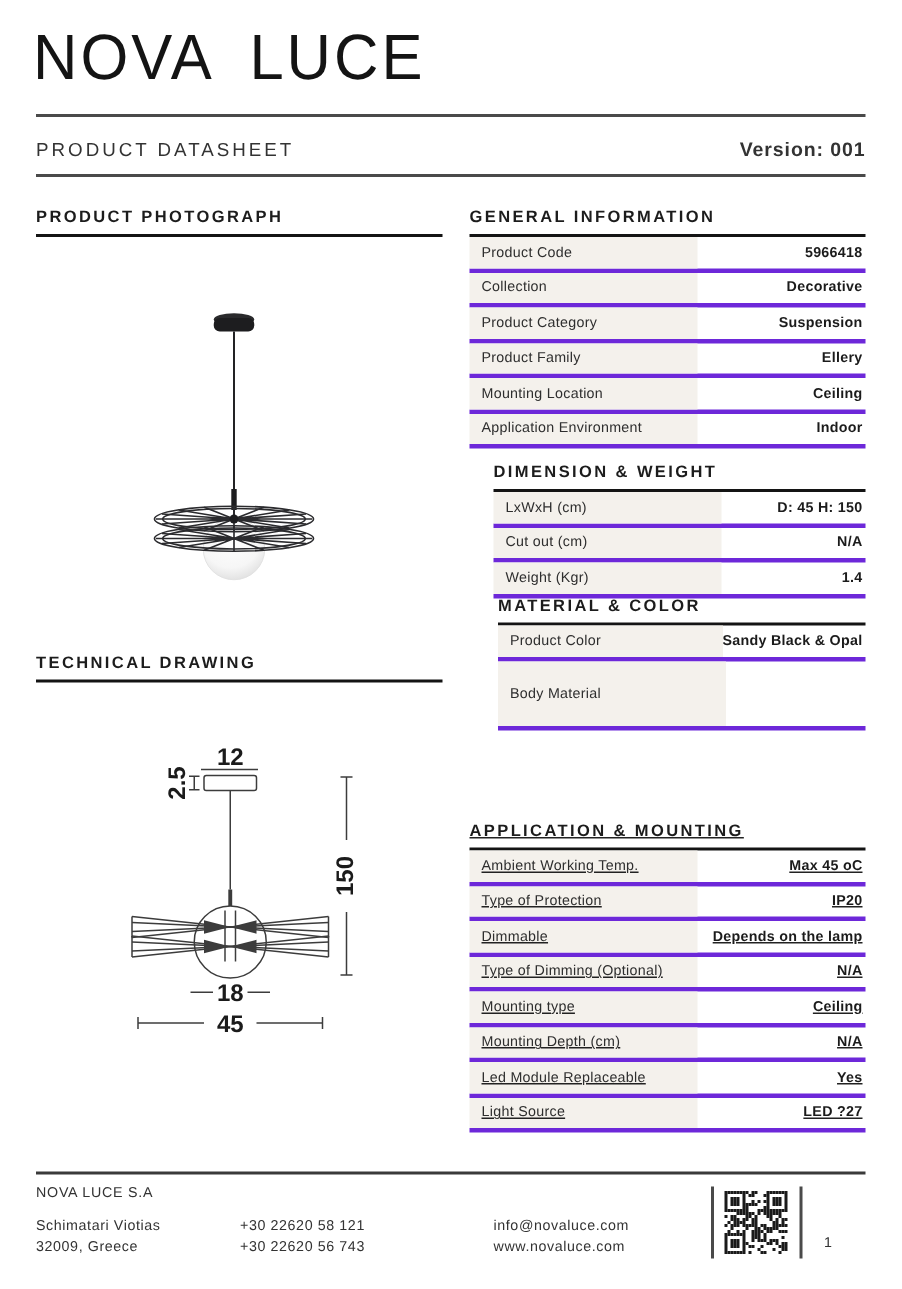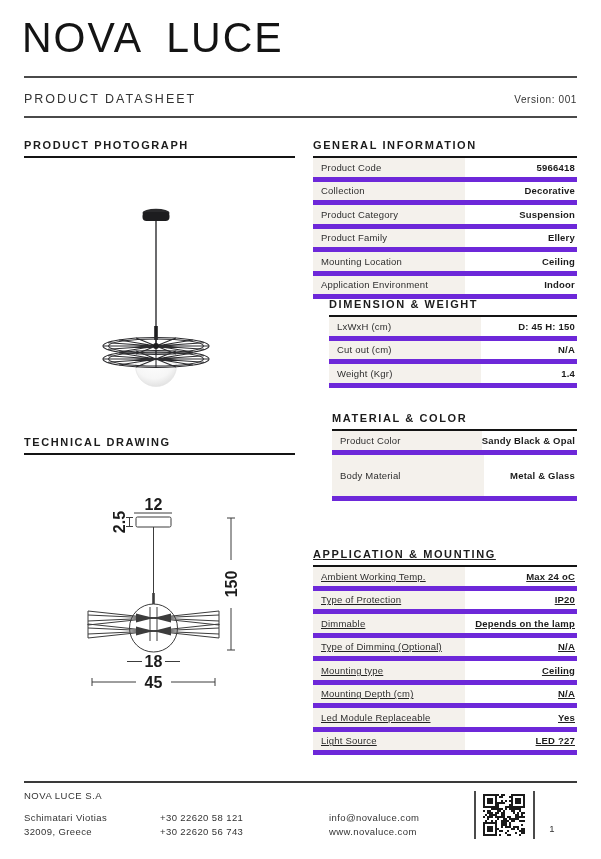--- a/index.html
+++ b/index.html
@@ -16,31 +16,31 @@
     word-spacing:12px; color:#141414; transform:scaleY(1.04); transform-origin:left top;
     font-family:"Liberation Sans", sans-serif;
   }
   .rule { left:24px; width:553px; background:#4a4a4a; }
   .rule-top { top:76px; height:2px; }
   .rule-mid { top:116px; height:1.5px; }
   .rule-foot { top:781px; height:1.5px; background:#3a3a3a; }
 
   .header-row { left:24px; top:92px; width:553px; display:flex; justify-content:space-between; align-items:center; }
   .doc-title { font-size:12.5px; font-weight:500; letter-spacing:2px; color:#333; }
-  .version { font-size:10px; font-weight:400; letter-spacing:0.6px; color:#333; }
+  .version { font-size:13px; font-weight:700; letter-spacing:0.6px; color:#333; }
 
   
   .sec-title { font-size:11px; font-weight:700; letter-spacing:1.6px; color:#1c1c1c; line-height:12px; white-space:nowrap; }
   .sec-rule { height:2px; background:#141414; margin-top:5px; }
 
   .left-sec { left:24px; width:271px; }
   .right-sec { left:313px; width:264px; }
 
   
-  .trow { display:flex; align-items:stretch; border-bottom:5px solid #6d28d9; height:23.5px; }
+  .trow { display:flex; align-items:stretch; border-bottom:3px solid #6d28d9; height:23.5px; }
   .trow.tall { height:46px;gap:25px; }
   .tlabel {
     width:152px; background:#f4f1ec; display:flex; align-items:center; padding-left:8px;
     font-size:9.5px; letter-spacing:0.2px; color:#2e2e2e; white-space:nowrap;
   }
   .tvalue {
     flex:1; display:flex; align-items:center; justify-content:flex-end; padding-right:2px;
     font-size:9.5px; font-weight:700; letter-spacing:0.2px; color:#1b1b1b; white-space:nowrap;
   }
 
@@ -190,61 +190,60 @@
         <div class="tlabel">Mounting Location</div>
         <div class="tvalue">Ceiling</div>
       </div>
       <div class="trow">
         <div class="tlabel">Application Environment</div>
         <div class="tvalue">Indoor</div>
       </div>
     </div>
   </div>
 
-  <div class="abs right-sec" style="top:298px;padding-left:16px;">
+  <div class="abs right-sec" style="top:309px;padding-left:16px;">
     <div class="sec-title">DIMENSION &amp; WEIGHT</div>
     <div class="sec-rule"></div>
     <div>
       <div class="trow">
         <div class="tlabel">LxWxH (cm)</div>
         <div class="tvalue">D: 45 H: 150</div>
       </div>
       <div class="trow">
         <div class="tlabel">Cut out (cm)</div>
         <div class="tvalue">N/A</div>
       </div>
       <div class="trow">
         <div class="tlabel">Weight (Kgr)</div>
         <div class="tvalue">1.4</div>
       </div>
     </div>
   </div>
 
-  <div class="abs right-sec" style="top:412px;padding-left:19px;">
+  <div class="abs right-sec" style="top:398px;padding-left:19px;">
     <div class="sec-title">MATERIAL &amp; COLOR</div>
     <div class="sec-rule"></div>
     <div>
       <div class="trow">
         <div class="tlabel">Product Color</div>
         <div class="tvalue">Sandy Black &amp; Opal</div>
       </div>
       <div class="trow tall">
         <div class="tlabel">Body Material</div>
-        <div class="tvalue">Metal &amp; Glass</div>
       </div>
     </div>
   </div>
 
   <div class="abs right-sec" style="top:548px;text-decoration:underline;">
     <div class="sec-title">APPLICATION &amp; MOUNTING</div>
     <div class="sec-rule"></div>
     <div>
       <div class="trow">
         <div class="tlabel">Ambient Working Temp.</div>
-        <div class="tvalue">Max 24 oC</div>
+        <div class="tvalue">Max 45 oC</div>
       </div>
       <div class="trow">
         <div class="tlabel">Type of Protection</div>
         <div class="tvalue">IP20</div>
       </div>
       <div class="trow">
         <div class="tlabel">Dimmable</div>
         <div class="tvalue">Depends on the lamp</div>
       </div>
       <div class="trow">

